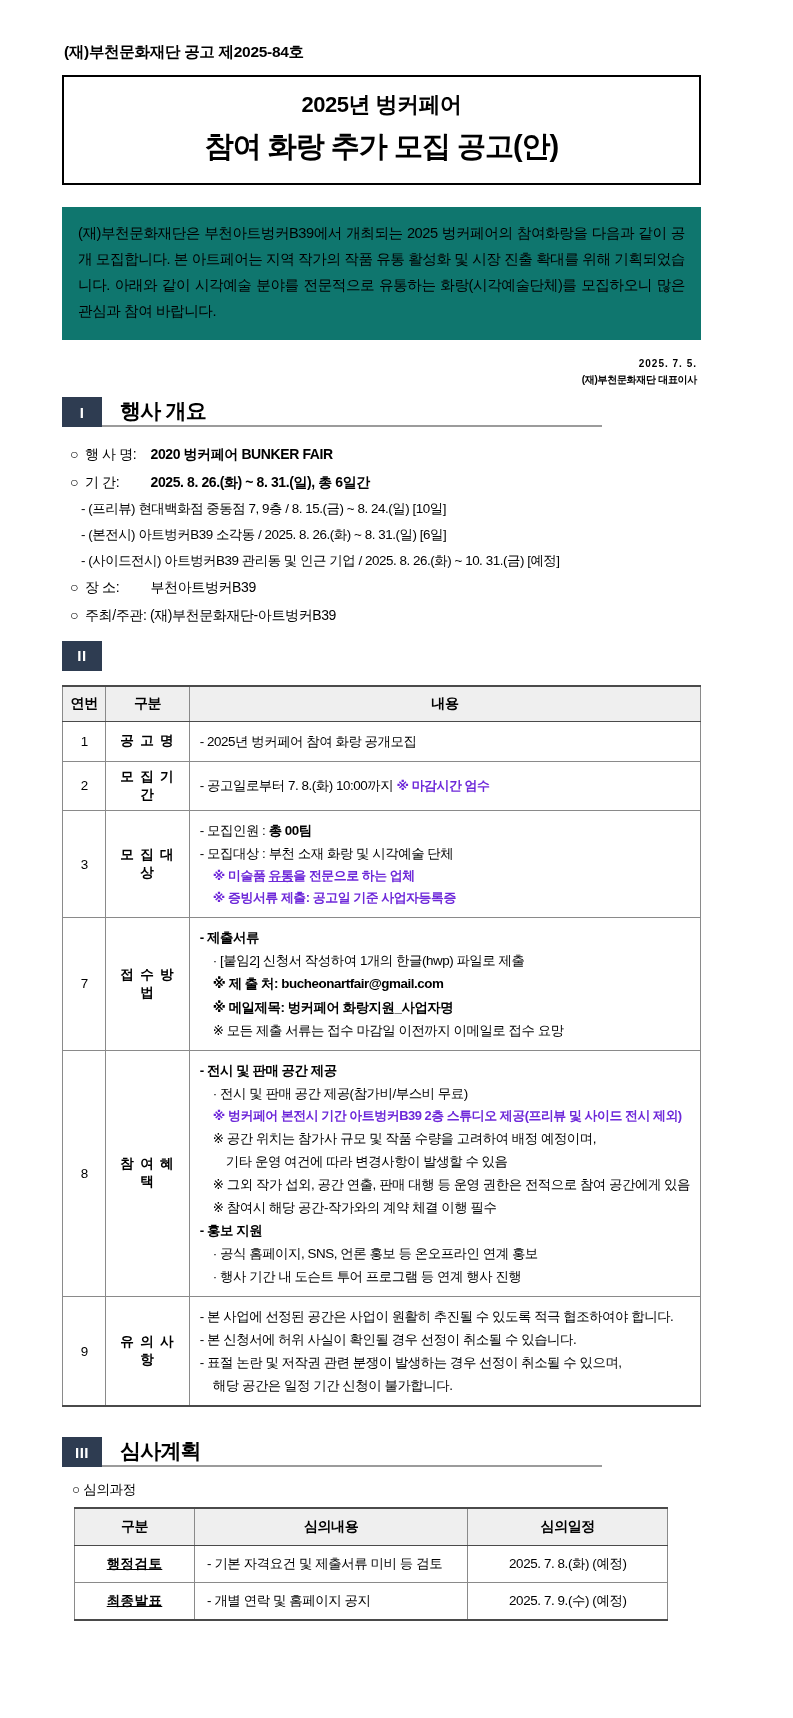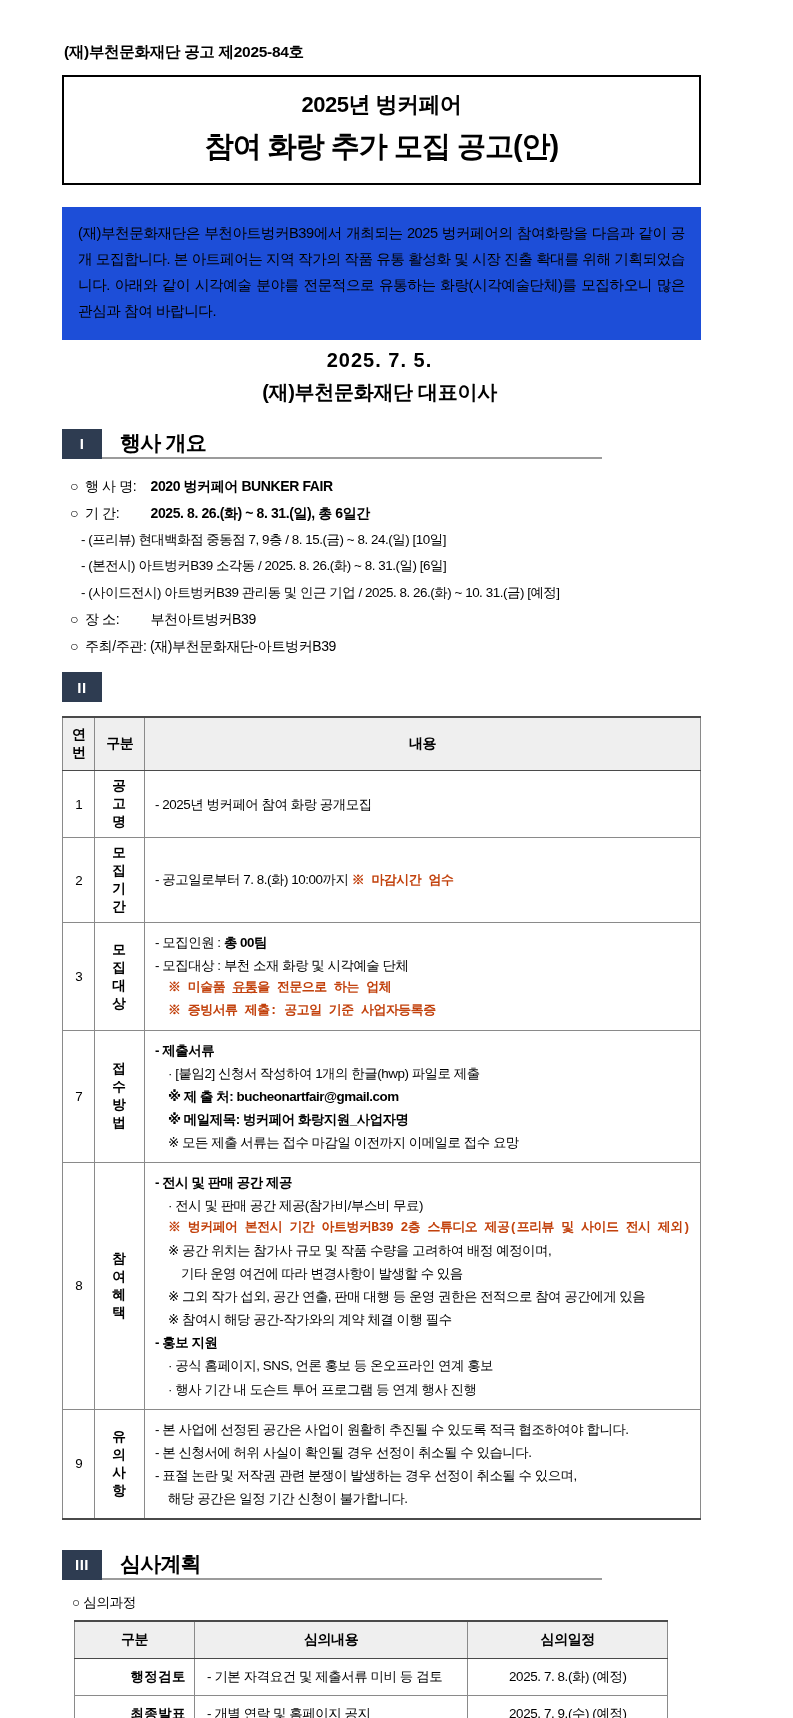--- a/index.html
+++ b/index.html
@@ -36,36 +36,36 @@
     margin-bottom: 7px;
   }
   .title-line2 {
     font-size: 29px;
     font-weight: 700;
     letter-spacing: -1px;
   }
 
   
   .intro {
-    background: #1d4ed8;
+    background: #0f766e;
     padding: 14px 16px 15px 16px;
     font-size: 14.6px;
     line-height: 1.78;
     letter-spacing: -0.45px;
     text-align: justify;
     text-align-last: left;
-    margin-bottom: 4px;
+    margin-bottom: 16px;
   }
   .sign {
-    text-align: center;
-    font-size: 20px;
+    text-align: right;
+    font-size: 10px;
     font-weight: 700;
     line-height: 1.62;
     letter-spacing: -0.3px;
-    margin-bottom: 20px;
+    margin-bottom: 9px;
     padding-right: 4px;
   }
   .sign .d1 { letter-spacing: 1px; }
 
   
   .sec-head {
     display: flex;
     align-items: flex-end;
     margin-bottom: 14px;
     margin-top: 4px;
@@ -150,21 +150,21 @@
     font-size: 13.6px;
   }
   table.main td.body { padding: 8px 10px; }
   table.main tr:last-child td { border-bottom: 2px solid #4a4a4a; }
 
   .line { line-height: 1.72; white-space: nowrap; }
   .ind1 { padding-left: 0; }
   .ind2 { padding-left: 13px; }
   .ind3 { padding-left: 26px; }
   .bold { font-weight: 700; }
-  .red { color: #c2410c; font-weight: 700; font-family: Liberation Mono, monospace; }
+  .red { color: #6d28d9; font-weight: 700; }
   .red u { text-decoration: underline; }
   .small { font-size: 12.9px; }
 
   
   .sub-label {
     font-size: 13.6px;
     letter-spacing: -0.4px;
     margin: 0 0 8px 10px;
   }
   table.plan {
@@ -180,21 +180,21 @@
     padding: 9px 8px;
   }
   table.plan thead th {
     background: #efefef;
     text-align: center;
     font-weight: 700;
     font-size: 14px;
     border-top: 2px solid #4a4a4a;
     border-bottom: 1.5px solid #4a4a4a;
   }
-  table.plan td.c1 { text-align:right; font-weight:700; width: 120px; letter-spacing: 0.5px; }
+  table.plan td.c1 { text-align:center; font-weight:700; width: 120px; letter-spacing: 0.5px; text-decoration: underline; }
   table.plan td.c2 { padding-left: 12px; }
   table.plan td.c3 { text-align:center; width: 200px; }
   table.plan tr:last-child td { border-bottom: 2px solid #4a4a4a; }
 </style>
 </head>
 <body>
 
 <div class="page">
 
   <div class="doc-no">(재)부천문화재단 공고 제2025-84호</div>

